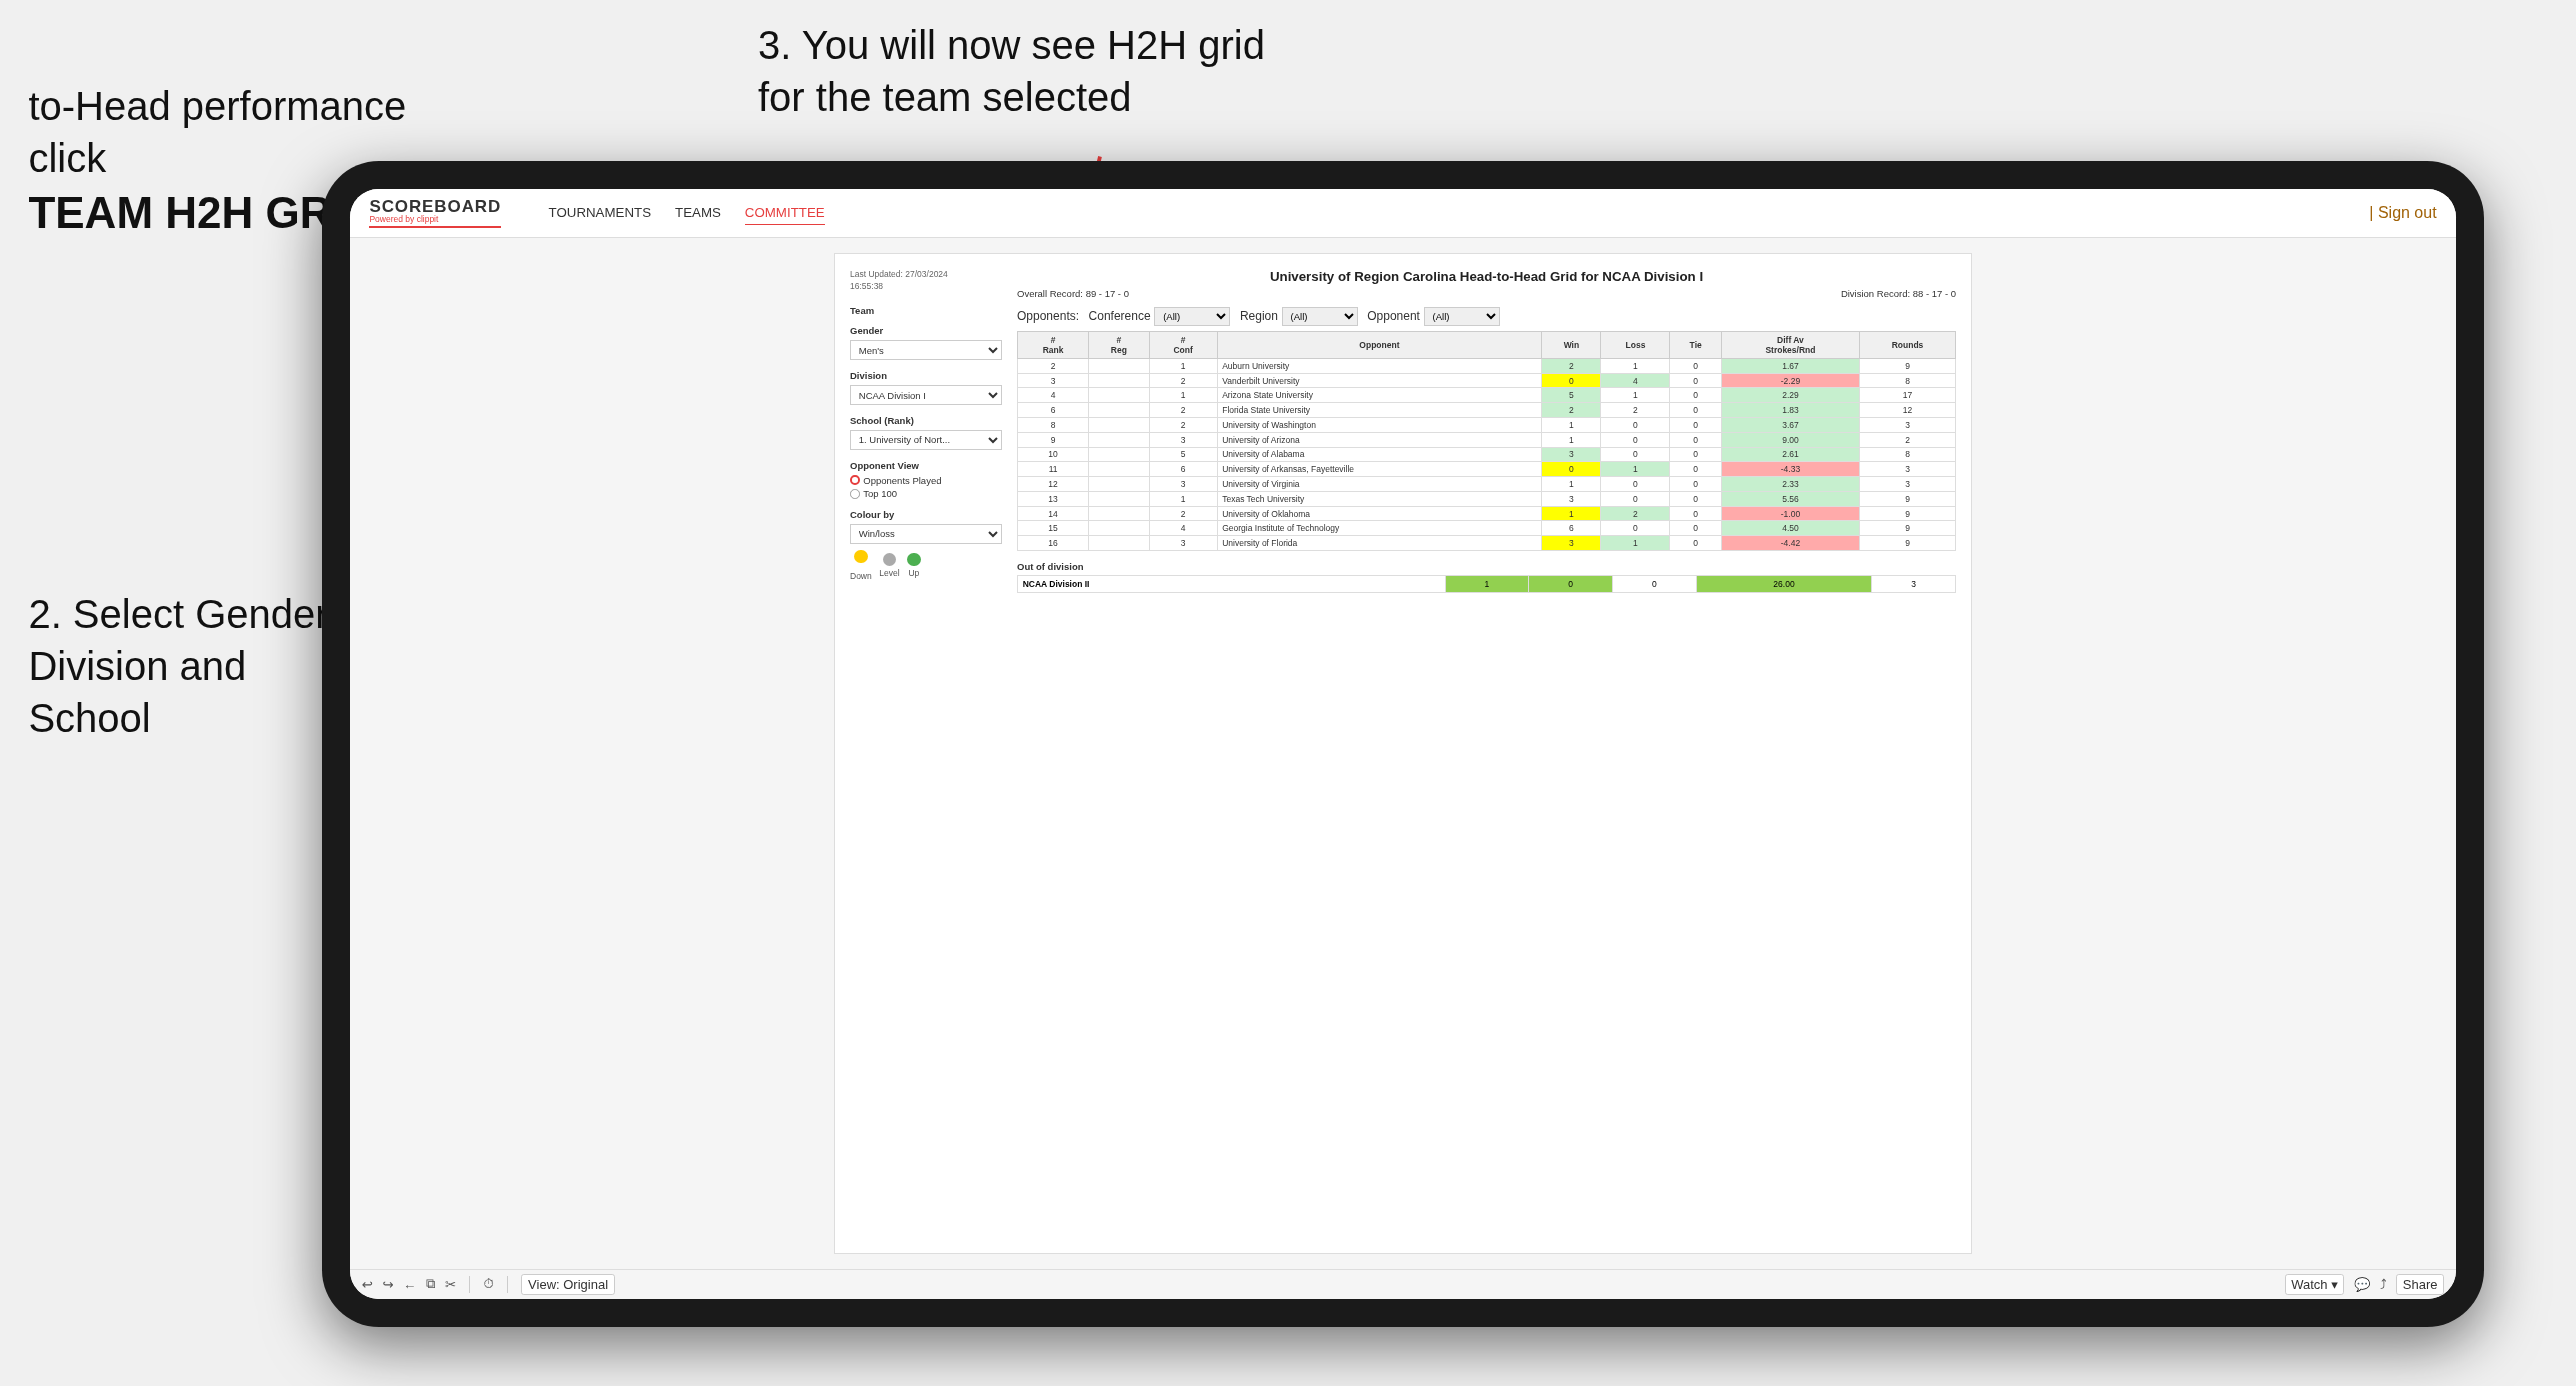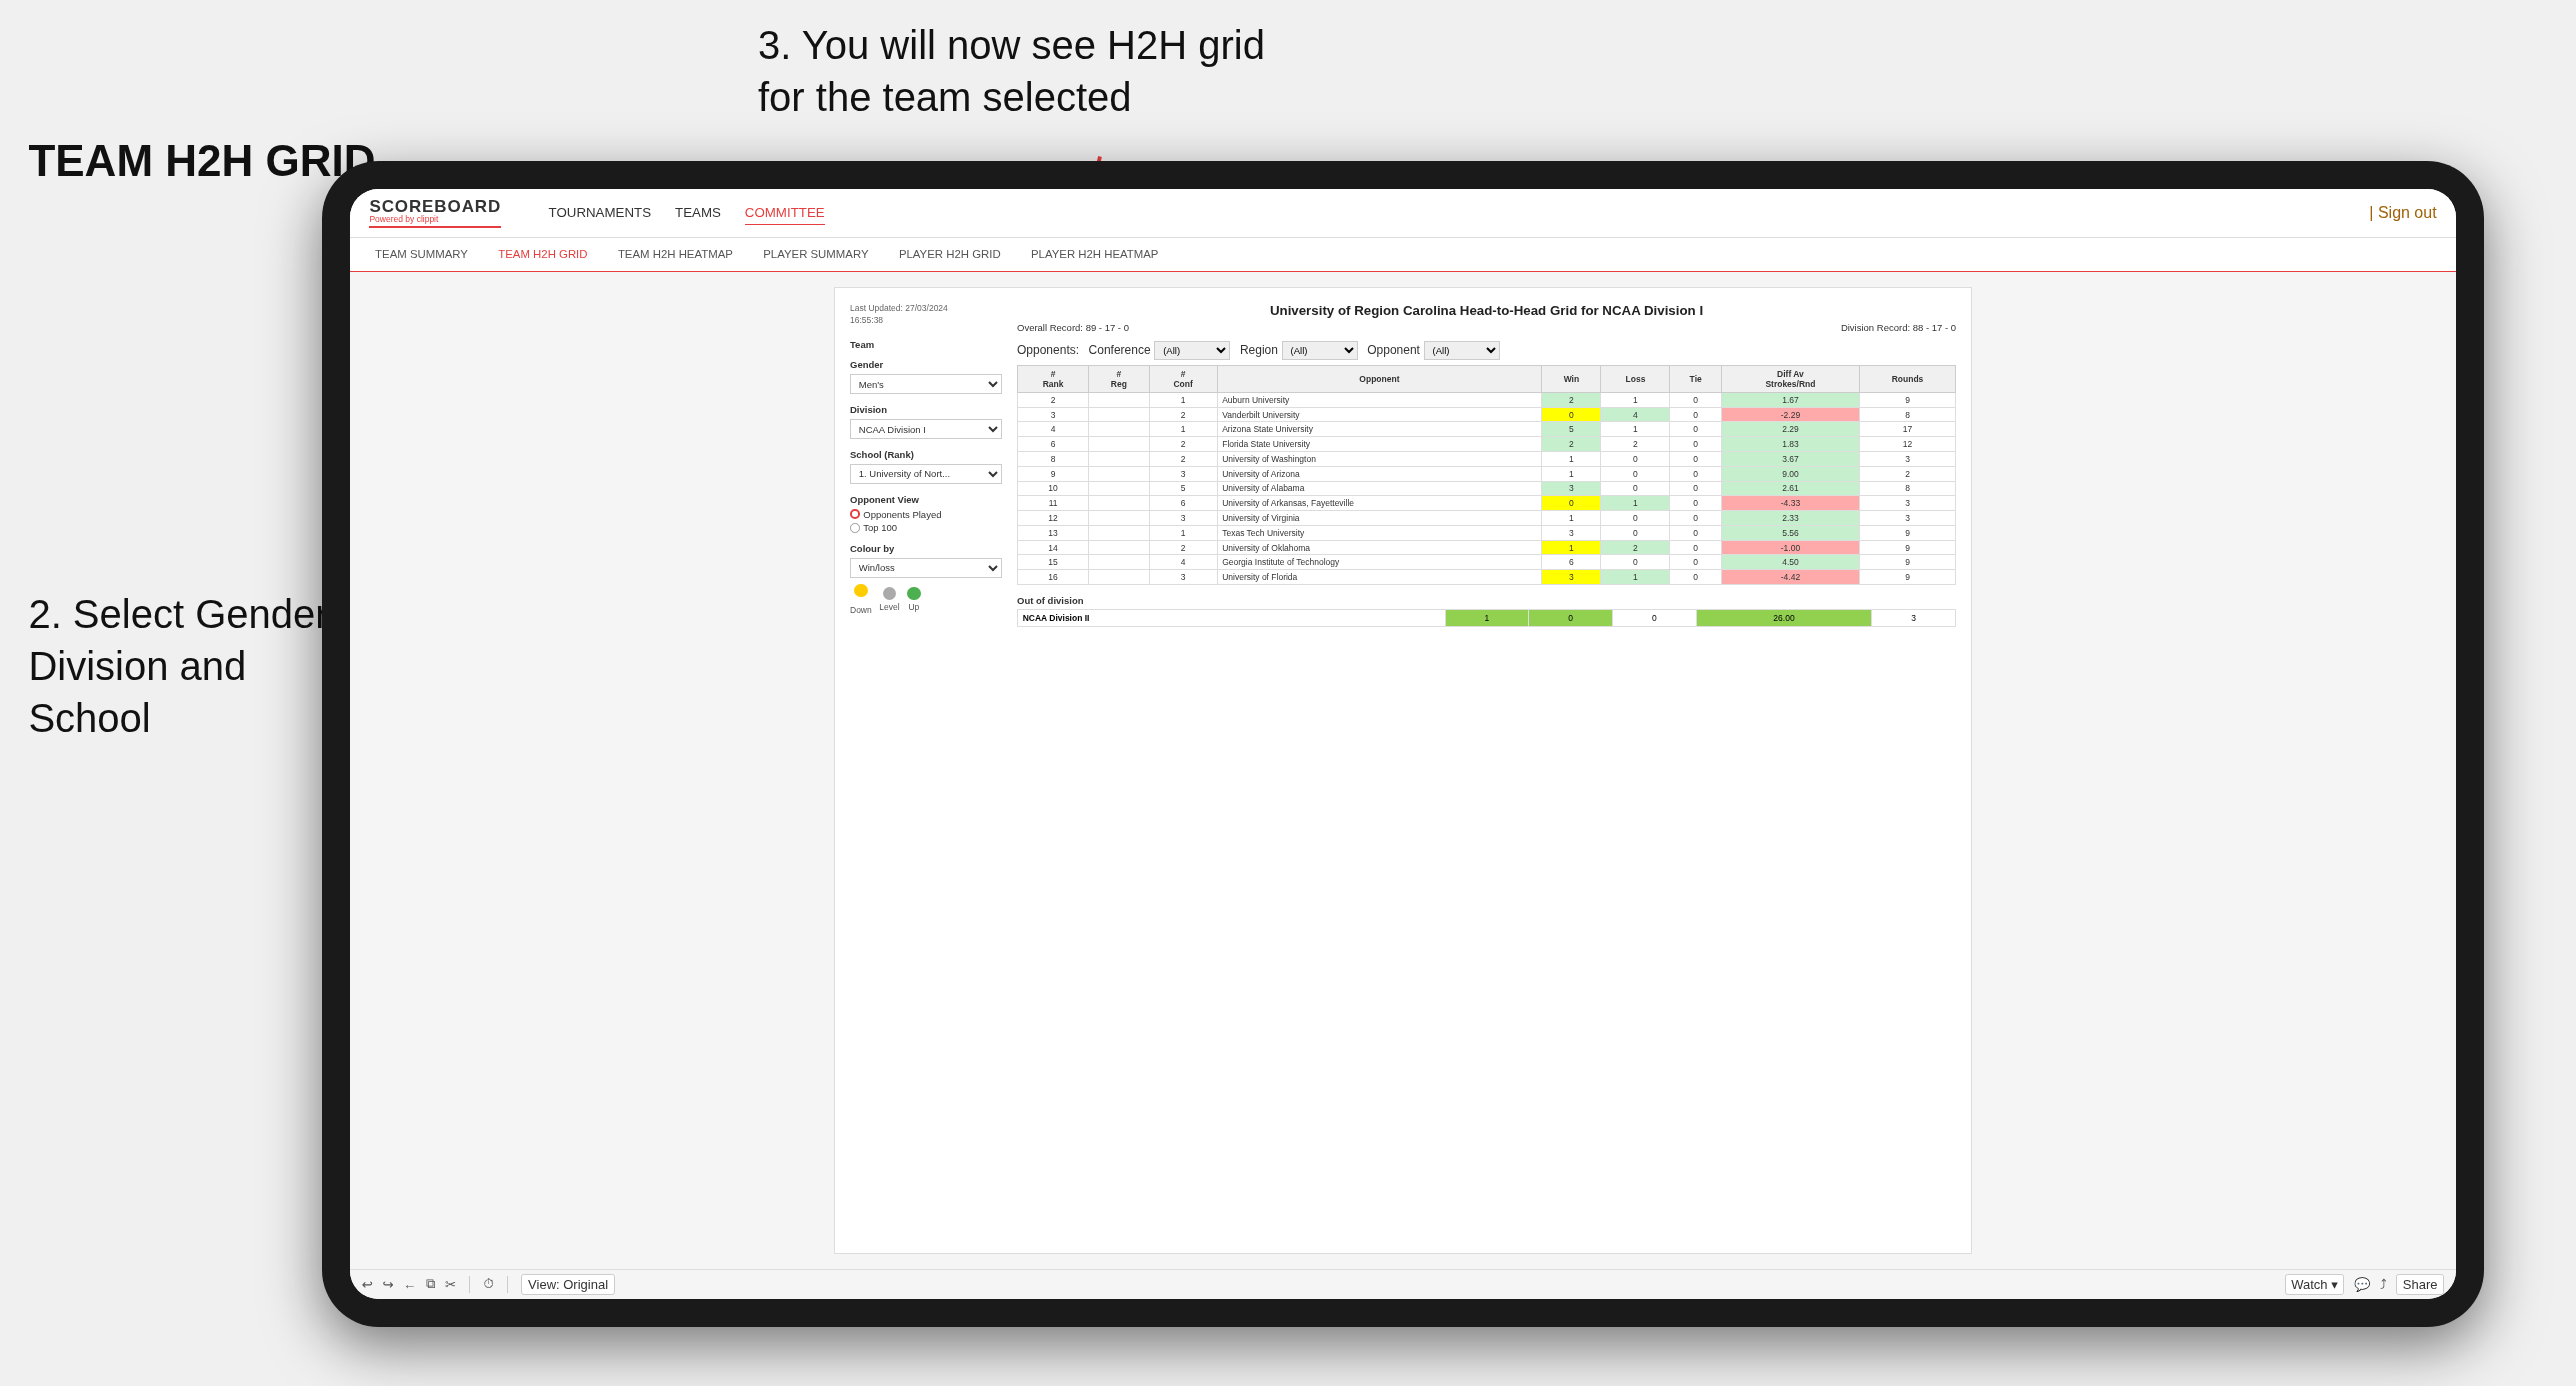--- a/index.html
+++ b/index.html
@@ -408,21 +408,21 @@
       display: flex;
       gap: 9.5px;
       align-items: center;
     }
   </style>
 </head>
 <body>
 
 <div class="annotation annotation-1">
   <br>
-  <br>
+  <span>to-Head performance click</span><br>
   <strong>TEAM H2H GRID</strong>
 </div>
 
 <svg class="arrow-1" viewBox="0 0 200 160">
   <defs>
     <marker id="ah1" markerWidth="8" markerHeight="8" refX="6" refY="3" orient="auto">
       <path d="M0,0 L0,6 L8,3 z" fill="#e63e3e"></path>
     </marker>
   </defs>
   <path d="M20,10 Q100,80 175,145" stroke="#e63e3e" stroke-width="4" fill="none" marker-end="url(#ah1)"></path>
@@ -466,28 +466,20 @@
         <div class="logo-bar"></div>
       </div>
       <div class="nav-items">
         <span class="nav-item">TOURNAMENTS</span>
         <span class="nav-item">TEAMS</span>
         <span class="nav-item active">COMMITTEE</span>
       </div>
       <span class="sign-out">| Sign out</span>
     </div>
 
-    <div class="sub-nav">
-      <span class="sub-nav-item">TEAM SUMMARY</span>
-      <span class="sub-nav-item active">TEAM H2H GRID</span>
-      <span class="sub-nav-item">TEAM H2H HEATMAP</span>
-      <span class="sub-nav-item">PLAYER SUMMARY</span>
-      <span class="sub-nav-item">PLAYER H2H GRID</span>
-      <span class="sub-nav-item">PLAYER H2H HEATMAP</span>
-    </div>
 
     <div class="main-content">
       <div class="content-panel">
         <div class="panel-top">
 
           <div class="left-panel">
             <div class="last-updated">
               <span>Last Updated: 27/03/2024</span><br>
               <span>16:55:38</span>
             </div>

